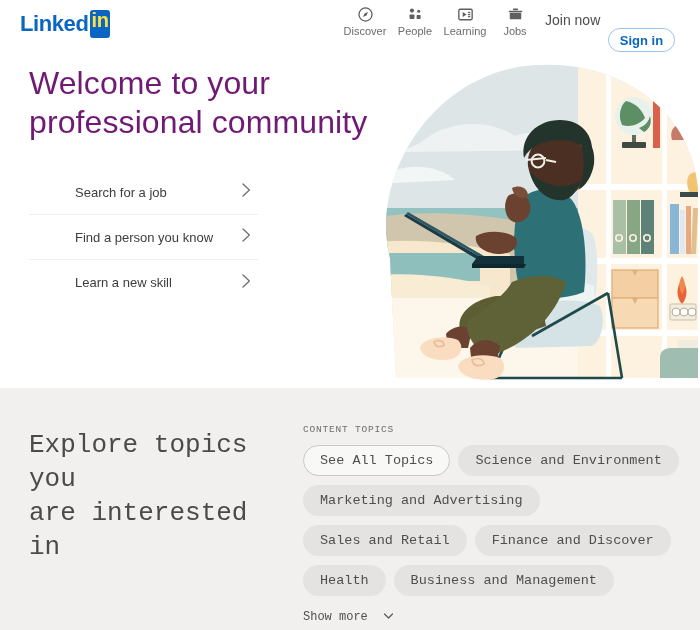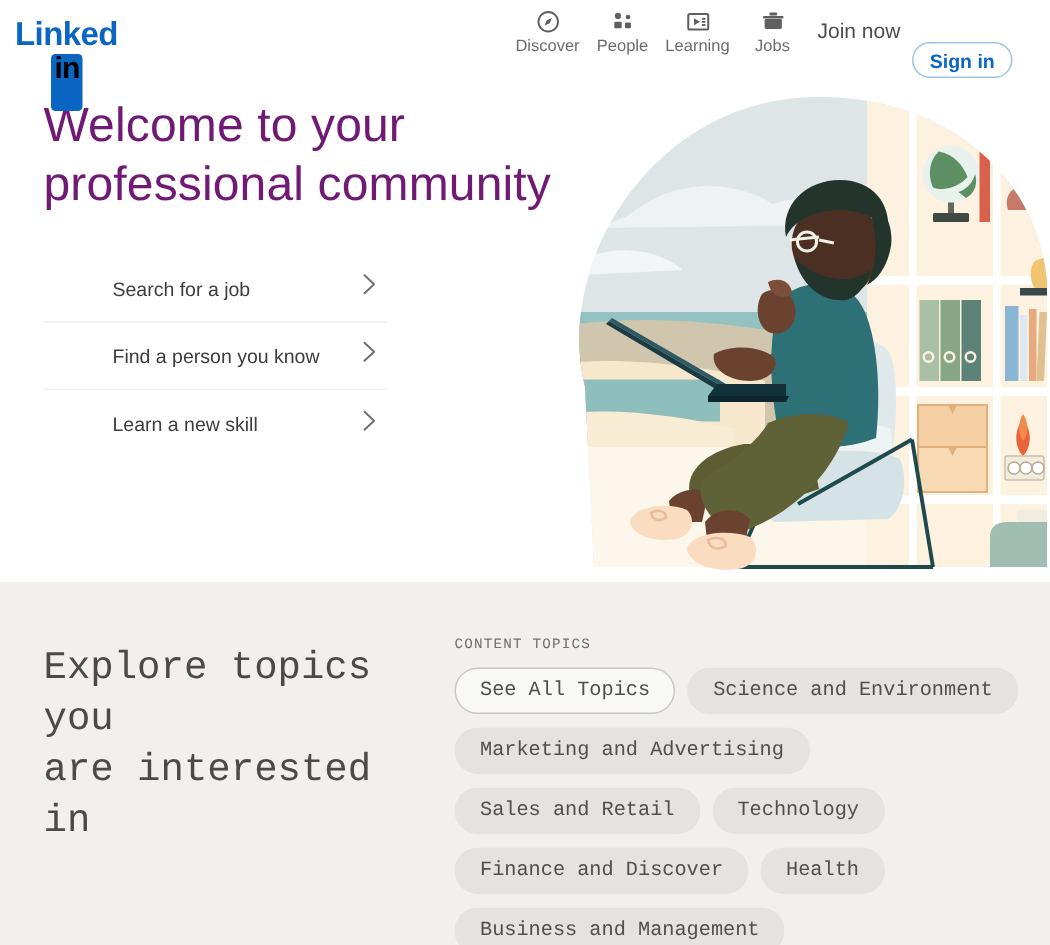--- a/index.html
+++ b/index.html
@@ -26,40 +26,39 @@
     width: 700px;
     height: 48px;
     background: #ffffff;
     display: flex;
     align-items: flex-start;
     z-index: 40;
   }
 
   #logo {
     position: absolute;
-    left: 10px;
+    left: 20px;
     top: 10px;
     display: flex;
     align-items: center;
     font-size: 22px;
     font-weight: bold;
     letter-spacing: -0.4px;
-    flex-direction: column;
   }
   #logo .logo-word { color: #0a66c2; }
   #logo .logo-box {
     background: #0a66c2;
-    color: #000000;
+    color: #fde047;
     border-radius: 3px;
     padding: 0px 2px 1px 2px;
     margin-left: 1px;
     font-size: 20px;
     line-height: 21px;
     display: inline-block;
-    height: 38px;
+    height: 28px;
   }
 
   #nav {
     position: absolute;
     left: 340px;
     top: 2px;
     display: flex;
     align-items: flex-start;
     gap: 0px;
   }
@@ -486,21 +485,20 @@
     </h2>
 
     <div id="topics-right">
       <div id="content-topics-label">CONTENT TOPICS</div>
 
       <div id="pill-wrap">
         <div class="pill outline">See All Topics</div>
         <div class="pill">Science and Environment</div>
         <div class="pill">Marketing and Advertising</div>
         <div class="pill">Sales and Retail</div>
-        <div class="pill">Technology</div>
         <div class="pill">Finance and Discover</div>
         <div class="pill">Health</div>
         <div class="pill">Business and Management</div>
       </div>
 
       <div id="show-more">
         <span>Show more</span>
         <span>
           <svg width="11" height="8" viewBox="0 0 11 8">
               <path d="M1.5 2 L5.5 6 L9.5 2" fill="none" stroke="#5a5a5a" stroke-width="1.2" stroke-linecap="round" stroke-linejoin="round"></path>

